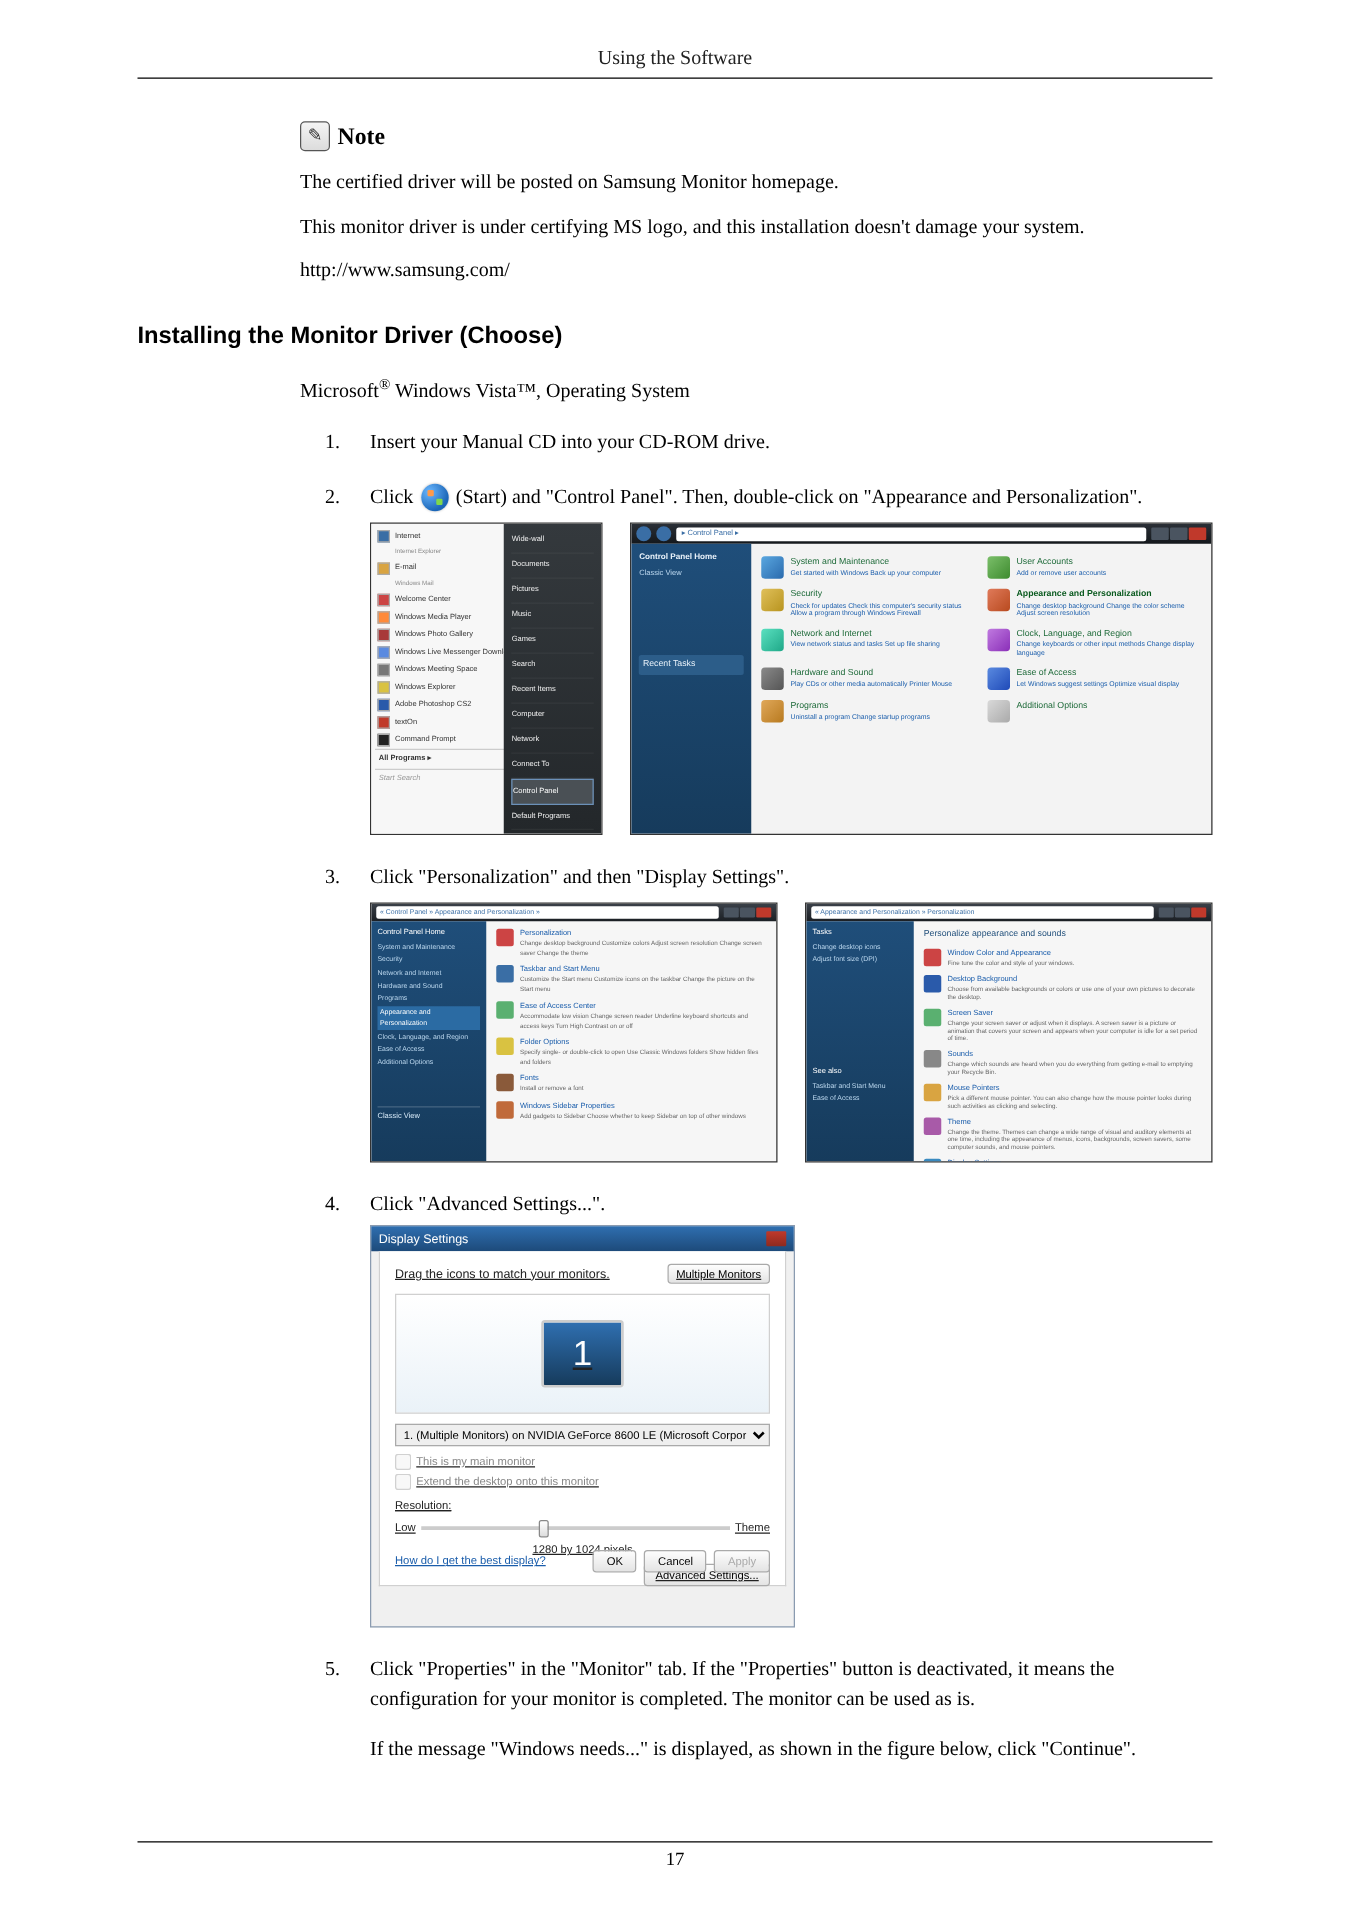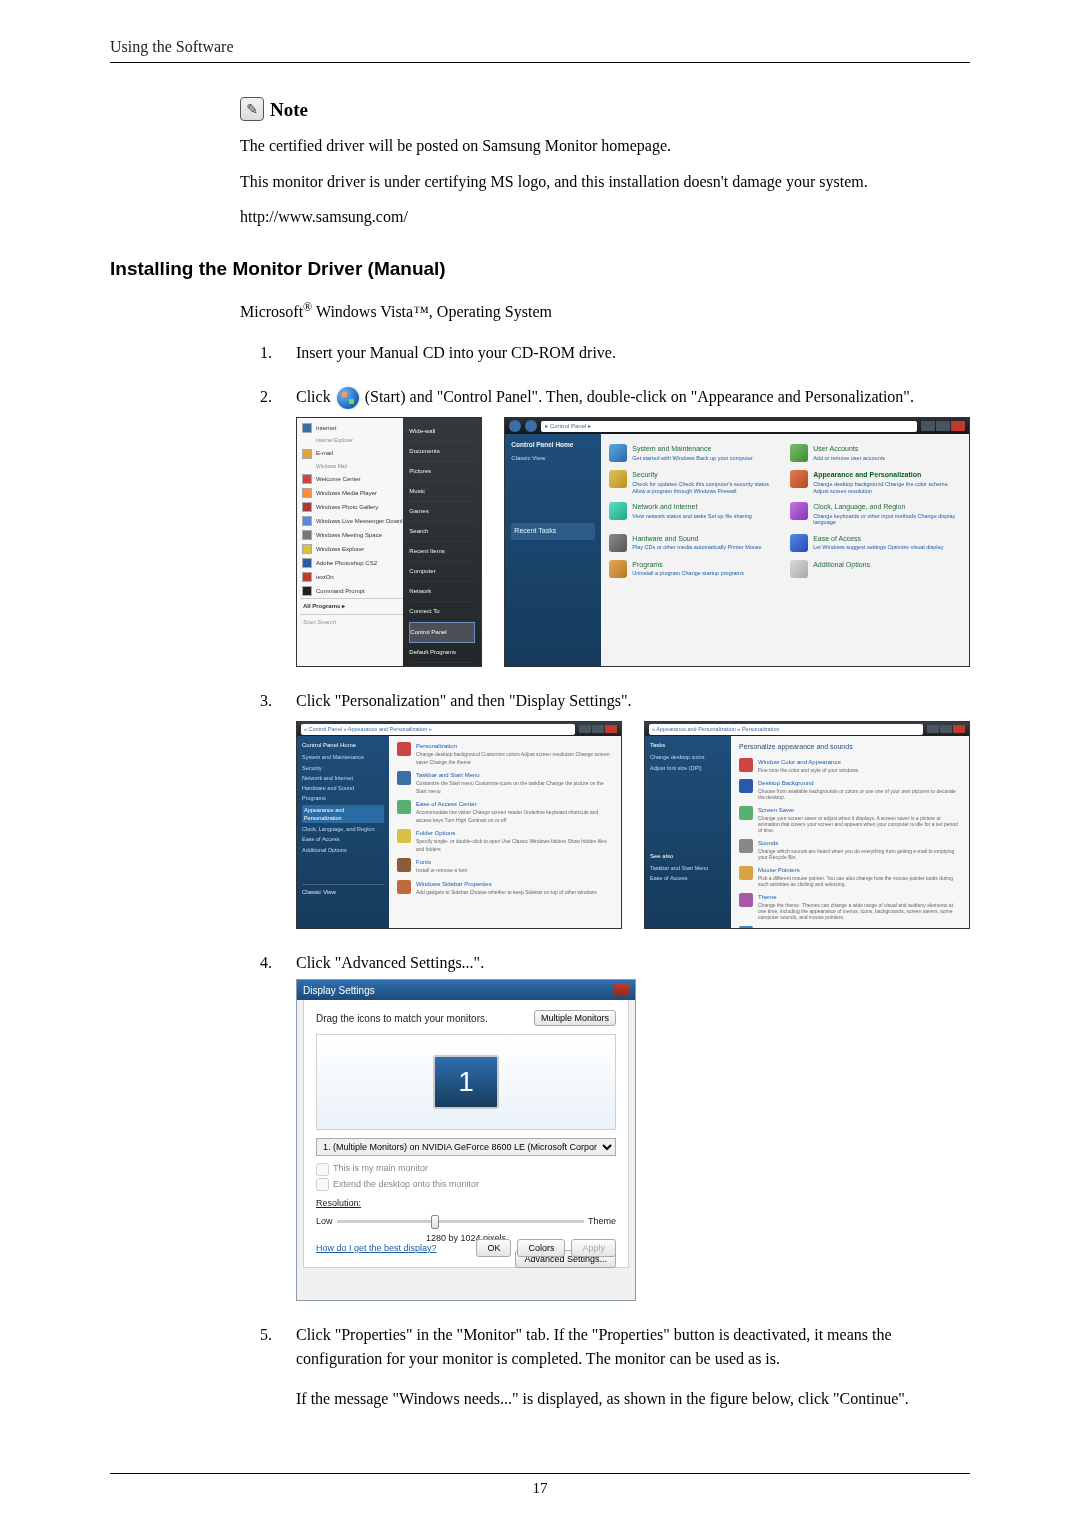--- a/index.html
+++ b/index.html
@@ -8,20 +8,21 @@
     height: 1527px;
     background: #fff;
     font-family: "Times New Roman", Times, serif;
     color: #000;
     position: relative;
   }
   .page {
     padding: 38px 110px 0 110px;
   }
   .header {
+    text-align: center;
     font-size: 16px;
     color: #222;
     padding-bottom: 6px;
     border-bottom: 1px solid #000;
     margin-bottom: 34px;
   }
   .note-block {
     margin-left: 130px;
     margin-bottom: 30px;
   }
@@ -292,21 +293,21 @@
     color:#222;
     border:1px solid #8a9bb0;
     position:relative;
     margin: 4px 0 22px 0;
   }
   .fig-display .tb{height:20px;background:linear-gradient(180deg,#2f6fb0,#1d4a7a);color:#fff;display:flex;align-items:center;padding:0 6px;font-size:10px;justify-content:space-between;}
   .fig-display .tb .wbtns{display:flex;gap:1px;}
   .fig-display .tb .wbtn{width:16px;height:12px;background:linear-gradient(180deg,#c0392b,#8e2a1f);border-radius:1px;}
   .fig-display .tabbar{height:24px;border-bottom:1px solid #b5c3d3;padding:4px 6px 0 6px;}
   .fig-display .tabbar .tab{display:inline-block;background:#fff;border:1px solid #b5c3d3;border-bottom:1px solid #fff;padding:2px 10px;border-radius:3px 3px 0 0;font-size:10px;}
-  .fig-display .inner{background:#fff;margin:0 6px 6px 6px;border:1px solid #d0d0d0;border-top:none;padding:10px 12px;height:calc(100% - 52px);position:relative;}
+  .fig-display .inner{background:#fff;margin:0 6px 6px 6px;border:1px solid #d0d0d0;border-top:none;padding:10px 12px;height:calc(100% - 52px);position:relative;text-decoration:underline;}
   .fig-display .inner .drag{font-size:10px;margin-bottom:8px;display:flex;justify-content:space-between;align-items:center;}
   .fig-display .inner .drag button{font-size:9px;padding:2px 6px;background:linear-gradient(180deg,#fdfdfd,#e4e4e4);border:1px solid #aaa;border-radius:3px;}
   .fig-display .inner .monbox{width:100%;height:96px;border:1px solid #d0d0d0;background:linear-gradient(180deg,#fff,#eaf2f8);display:flex;align-items:center;justify-content:center;margin-bottom:8px;}
   .fig-display .inner .monbox .mon{width:66px;height:54px;background:linear-gradient(180deg,#2f6fb0,#163b5c);border:2px solid #ccc;border-radius:3px;color:#fff;font-size:28px;font-weight:200;display:flex;align-items:center;justify-content:center;}
   .fig-display .inner select{width:100%;font-size:9px;padding:2px;border:1px solid #aaa;margin-bottom:6px;}
   .fig-display .inner .chk{font-size:9px;color:#888;margin-bottom:2px;display:flex;align-items:center;gap:4px;}
   .fig-display .inner .chk input{margin:0;}
   .fig-display .inner .twocol{display:flex;gap:20px;margin-top:6px;}
   .fig-display .inner .col{flex:1;}
   .fig-display .inner .col .lbl{font-size:9px;margin-bottom:4px;}
@@ -346,21 +347,21 @@
       <span class="note-icon">✎</span>
       <span class="note-label">Note</span>
     </div>
     <div class="note-body">
       <p>The certified driver will be posted on Samsung Monitor homepage.</p>
       <p>This monitor driver is under certifying MS logo, and this installation doesn't damage your system.</p>
       <p>http://www.samsung.com/</p>
     </div>
   </div>
 
-  <div class="section-heading">Installing the Monitor Driver (Manual)</div>
+  <div class="section-heading">Installing the Monitor Driver (Choose)</div>
 
   <div class="subheading">
     <span>Microsoft</span><span class="reg">®</span><span> Windows Vista™, Operating System</span>
   </div>
 
   <ol class="steps">
 
     <li>
       <span>Insert your Manual CD into your CD-ROM drive.</span>
     </li>
@@ -740,21 +741,21 @@
               <div class="resval">1280 by 1024 pixels</div>
             </div>
           </div>
           <div class="adv">
               <button>Advanced Settings...</button>
             </div>
           <div class="bottom">
             <span class="lnk">How do I get the best display?</span>
             <span class="btns">
               <button>OK</button>
-              <button>Colors</button>
+              <button>Cancel</button>
               <button disabled="" style="color:#aaa;">Apply</button>
             </span>
           </div>
         </div>
       </div>
     </li>
 
     <li>
       <span>Click "Properties" in the "Monitor" tab. If the "Properties" button is deactivated, it means the configuration for your monitor is completed. The monitor can be used as is.</span>
       <p style="margin-top:16px;">If the message "Windows needs..." is displayed, as shown in the figure below, click "Continue".</p>

